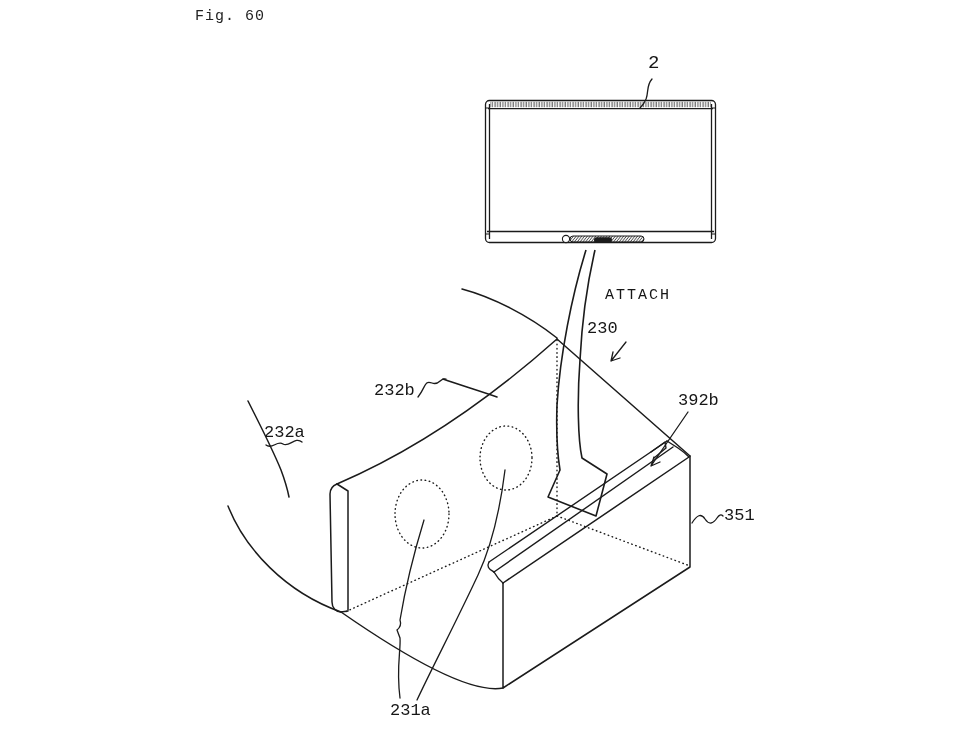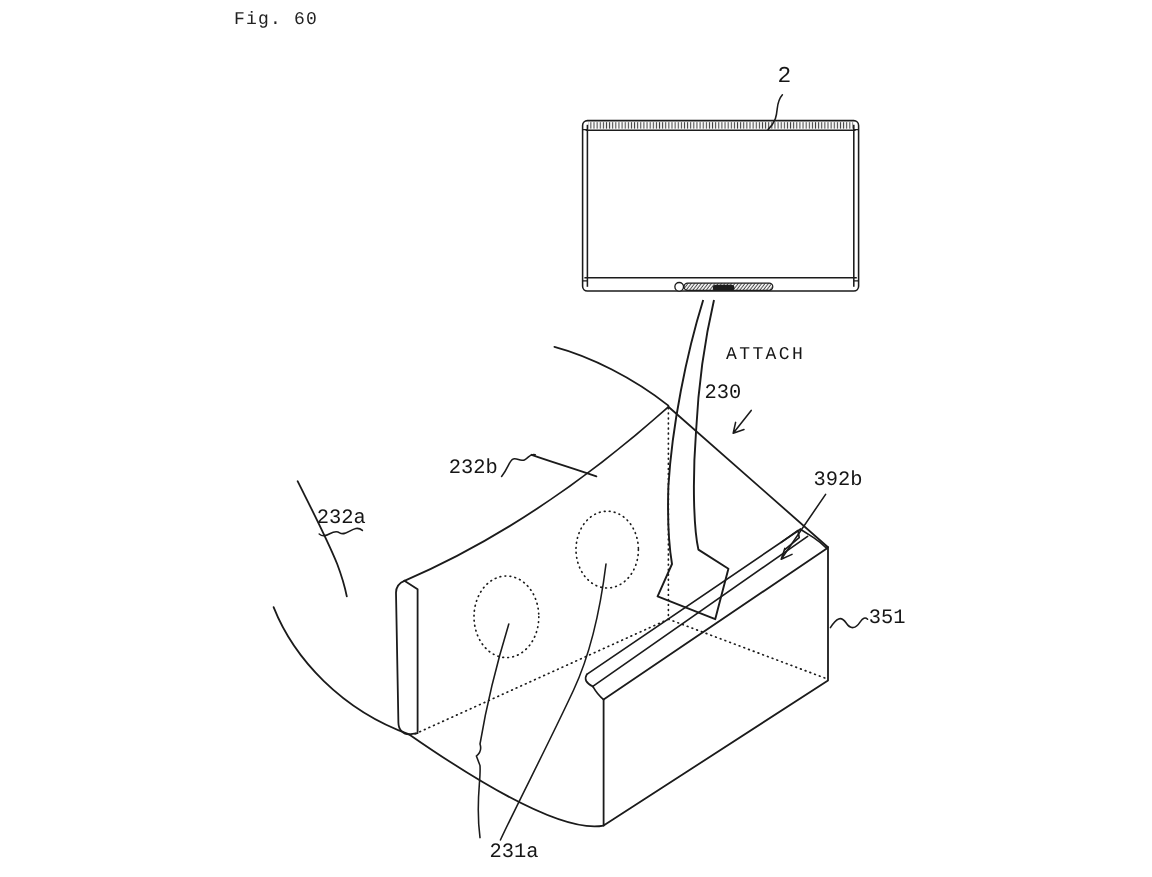--- a/index.html
+++ b/index.html
@@ -31,21 +31,21 @@
 
   <div class="lbl fig" style="left:195px;top:9px;">Fig. 60</div>
 
   <div class="lbl big" style="left:648px;top:54px;">2</div>
   <div class="lbl attach" style="left:605px;top:260px;margin-top:28px;">ATTACH</div>
   <div class="lbl" style="left:587px;top:320px;">230</div>
   <div class="lbl" style="left:678px;top:392px;">392b</div>
   <div class="lbl" style="left:724px;top:507px;">351</div>
   <div class="lbl" style="left:374px;top:382px;">232b</div>
   <div class="lbl" style="left:264px;top:412px;margin-top:12px;">232a</div>
-  <div class="lbl" style="left:408px;top:702px;">231a</div>
+  <div class="lbl" style="left:390px;top:702px;">231a</div>
 
   <svg class="art" width="960" height="731" viewBox="0 0 960 731">
     <defs>
       <pattern id="hatchV" width="2.6" height="8" patternUnits="userSpaceOnUse">
         <line x1="1" y1="0" x2="1" y2="8" stroke="#3a3a3a" stroke-width="0.9"></line>
       </pattern>
       <pattern id="hatchC" width="2.2" height="8" patternUnits="userSpaceOnUse" patternTransform="rotate(38)">
         <line x1="1" y1="0" x2="1" y2="8" stroke="#3a3a3a" stroke-width="0.8"></line>
       </pattern>
     </defs>

